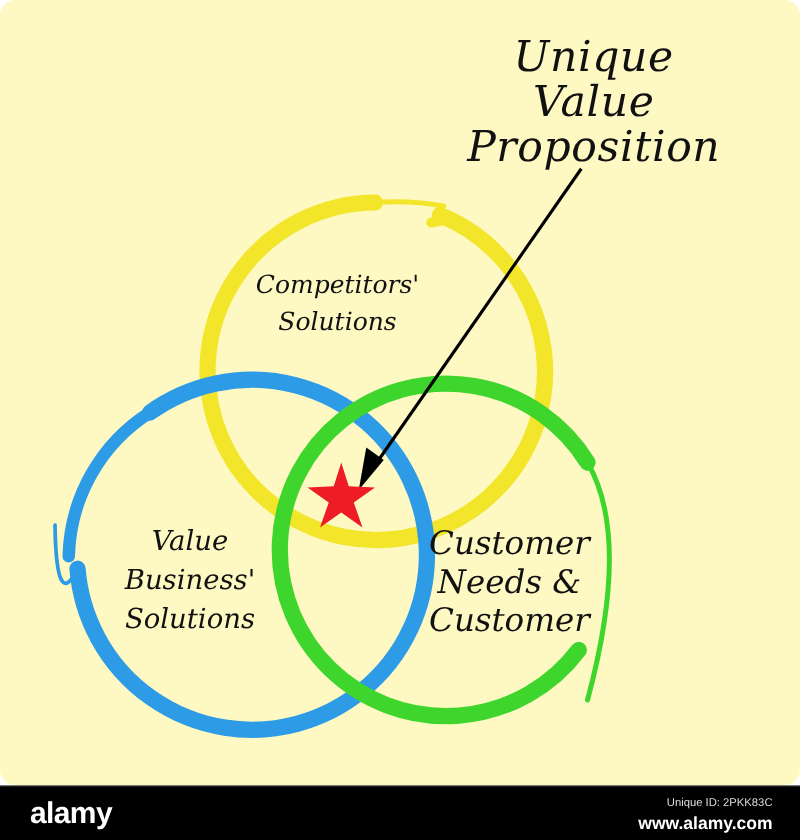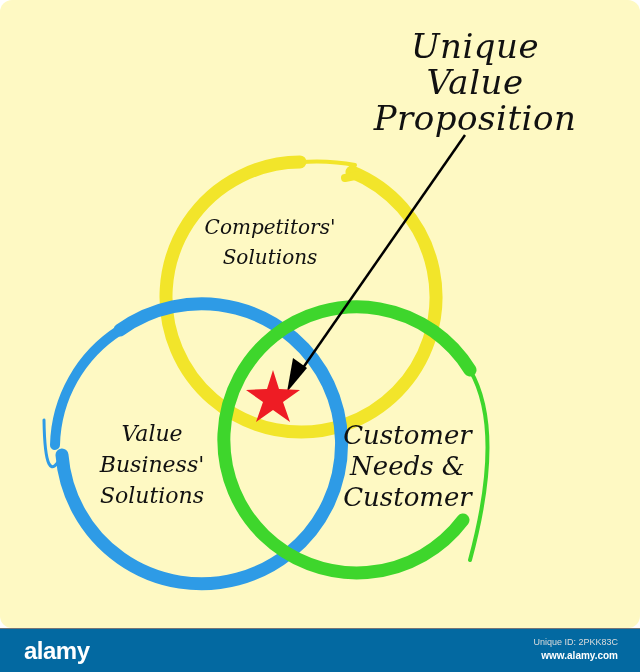--- a/index.html
+++ b/index.html
@@ -6,24 +6,24 @@
   body { width: 640px; height: 672px; background: #ffffff; position: relative; overflow: hidden; font-family: "DejaVu Serif", serif; }
   .canvas { position: absolute; left: 0; top: 0; width: 640px; height: 628px; background: #fef9c3; border-radius: 12px; }
   svg.diagram { position: absolute; left: 0; top: 0; }
   .label { position: absolute; text-align: center; font-family: "DejaVu Serif", serif; font-style: italic; color: #111; line-height: 1.05; }
   .title { left: 335px; top: 28px; width: 280px; font-size: 34px; line-height: 36px; letter-spacing: 0.5px; }
   .title span { display: block; }
   .comp { left: 180px; top: 212px; width: 180px; font-size: 20px; line-height: 30px; }
   .biz { left: 82px; top: 418px; width: 140px; font-size: 22px; line-height: 31px; }
   .cust { left: 330px; top: 420px; width: 155px; font-size: 26px; line-height: 31px; }
   .label span { display: block; }
-  .footer { position: absolute; left: 0; top: 628px; width: 640px; height: 44px; background: #0369a1; border-top: 1px solid #777; }
+  .footer { position: absolute; left: 0; top: 628px; width: 640px; height: 44px; background: #000000; border-top: 1px solid #777; }
   .logo { position: absolute; left: 24px; top: 8px; color: #fff; font-family: "Liberation Sans", sans-serif; font-weight: bold; font-size: 24px; letter-spacing: -0.5px; }
   .imgid { position: absolute; right: 22px; top: 8px; color: #ddd; font-family: "Liberation Sans", sans-serif; font-size: 9px; text-align: right; }
-  .site { position: absolute; right: 22px; top: 21px; color: #fff; font-family: "Liberation Sans", sans-serif; font-weight: bold; font-size: 10px; text-align: right; }
+  .site { position: absolute; right: 22px; top: 21px; color: #fff; font-family: "Liberation Sans", sans-serif; font-weight: bold; font-size: 14px; text-align: right; }
 </style>
 </head>
 <body>
 
 <div class="canvas">
   <svg class="diagram" width="640" height="628" viewBox="0 0 640 628">
 
     <g>
       <path d="M 352 172 A 135 135 0 1 1 300 162" fill="none" stroke="#f2e52a" stroke-width="13" stroke-linecap="round"></path>
       <path d="M 300 162 Q 330 160 355 165" fill="none" stroke="#f2e52a" stroke-width="4" stroke-linecap="round"></path>

